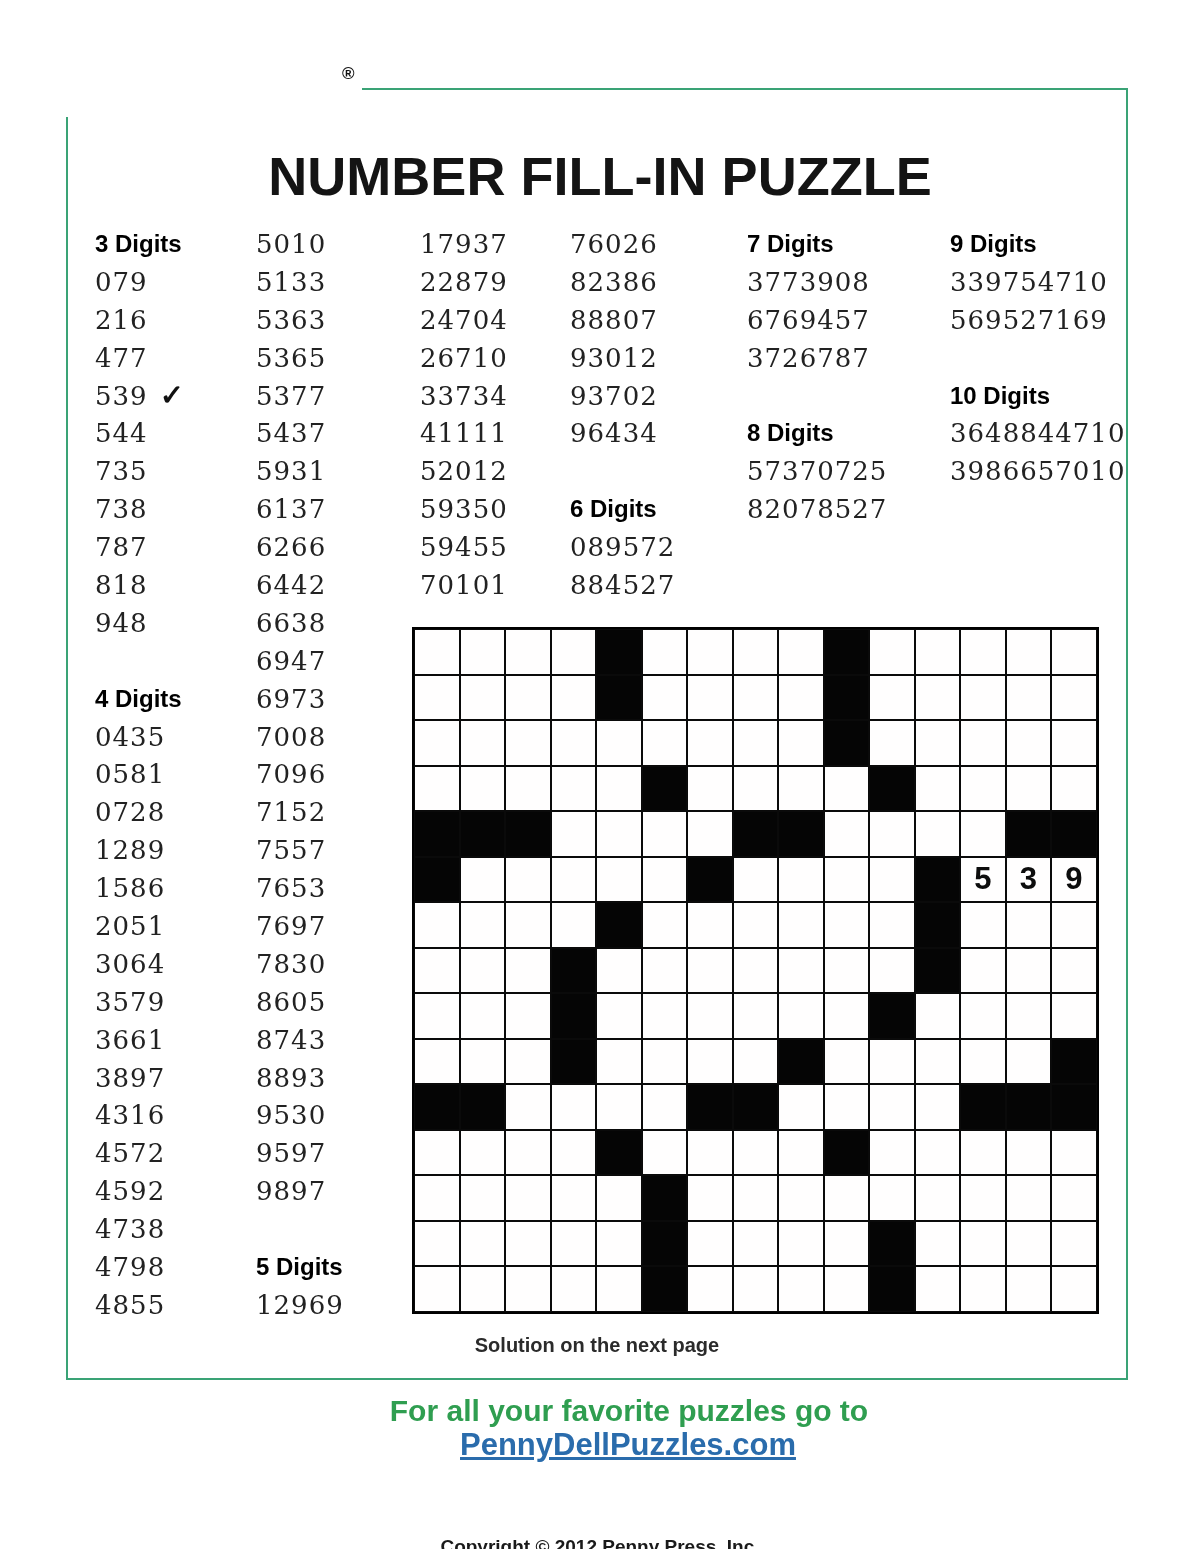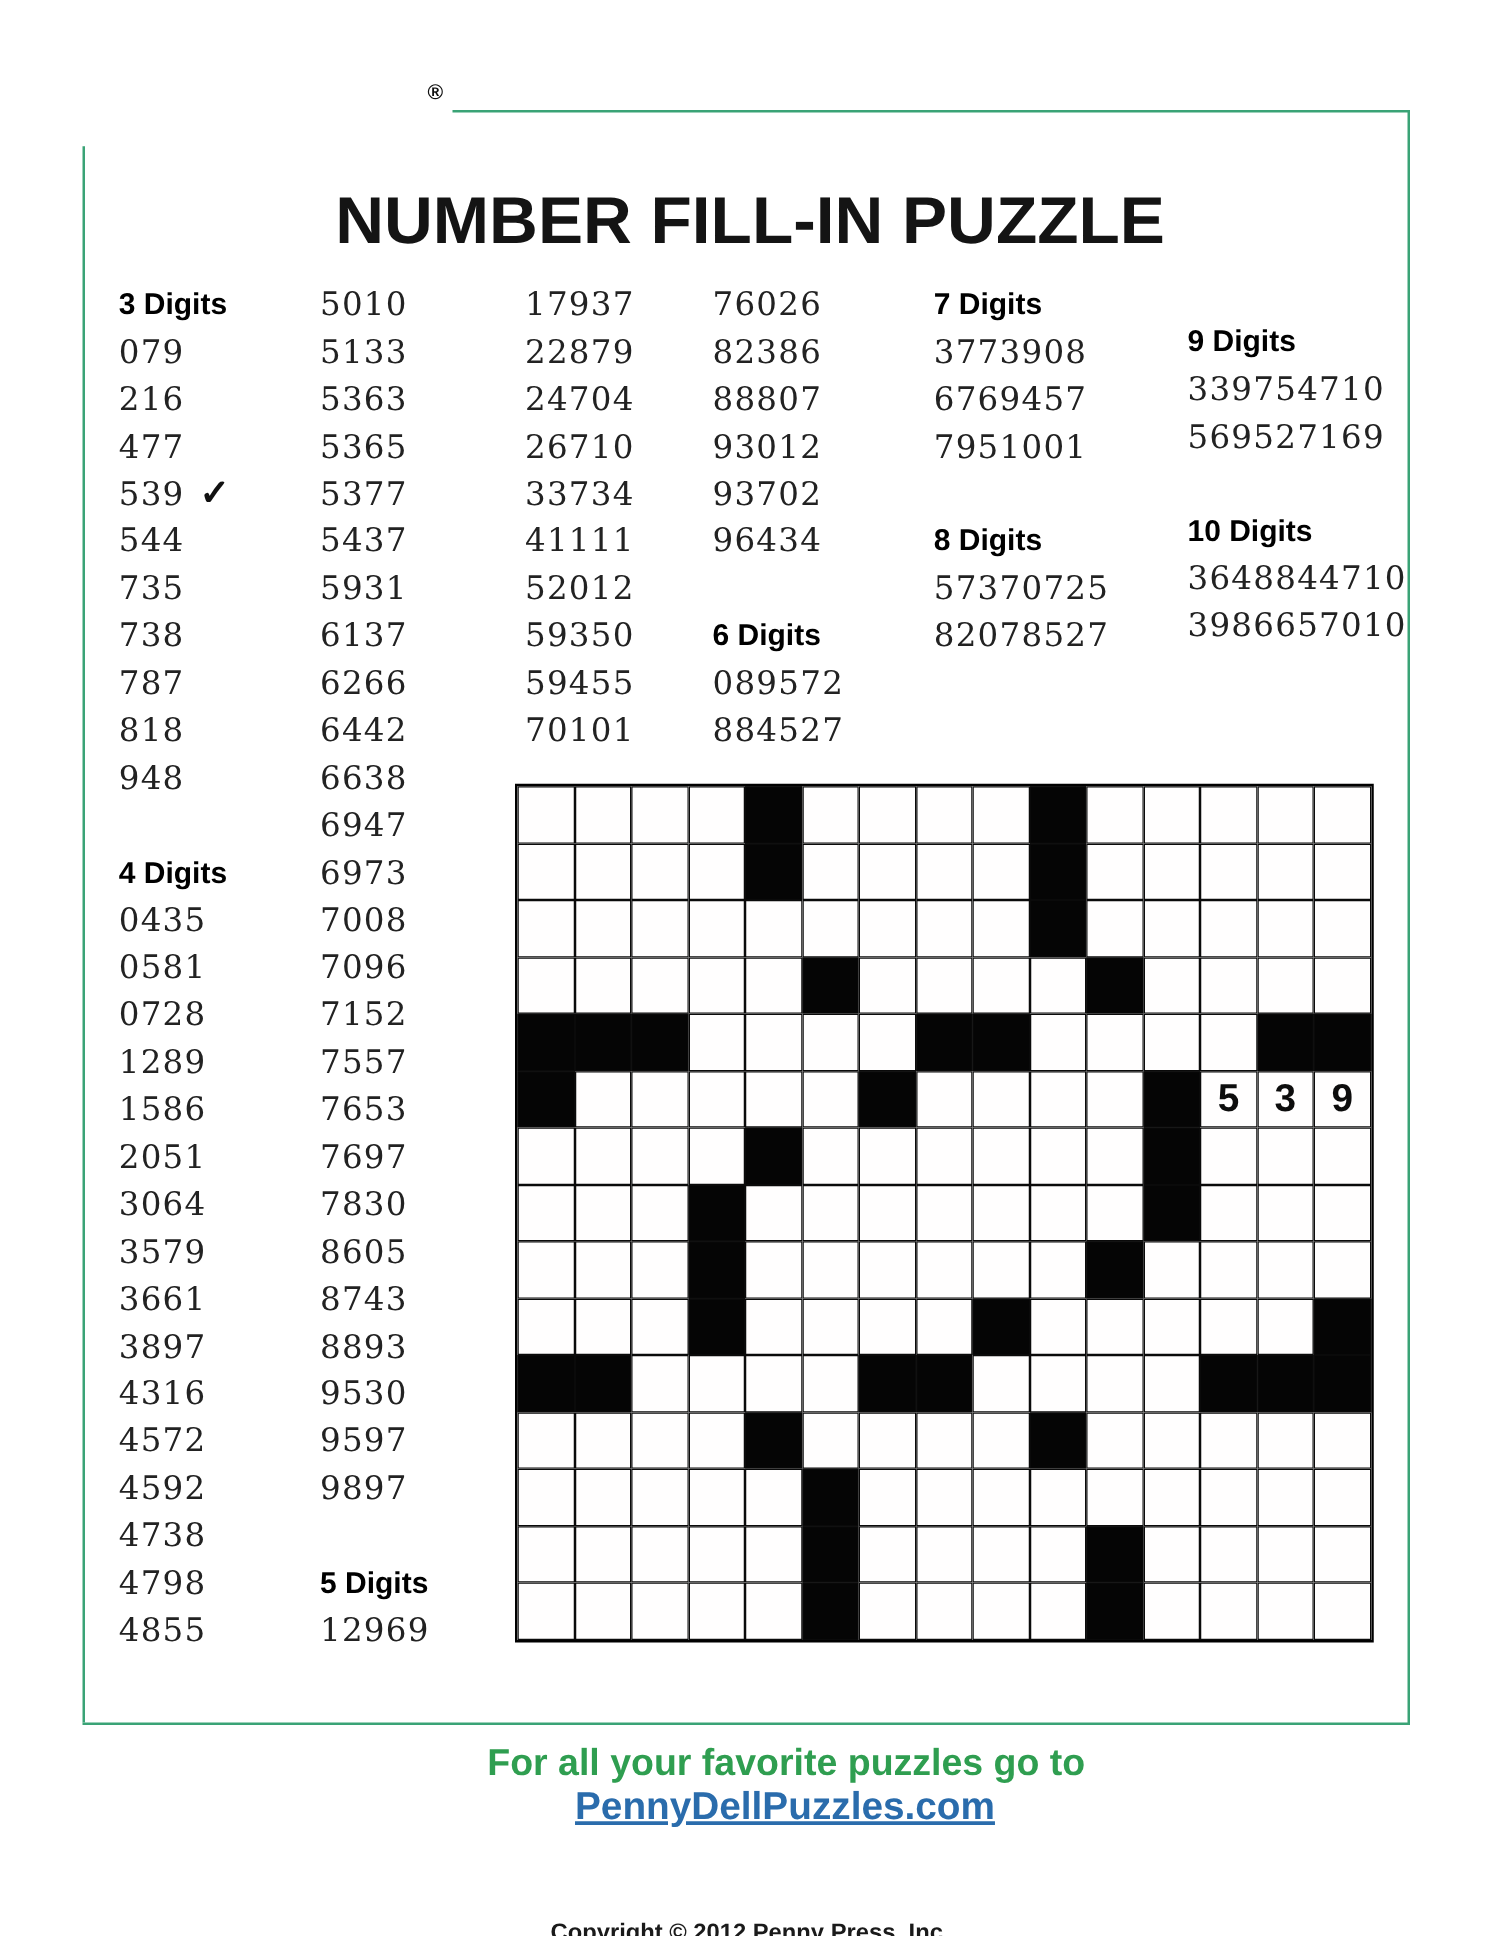--- a/index.html
+++ b/index.html
@@ -319,34 +319,34 @@
         <div class="nrow">
           <span class="hdr">7 Digits</span>
         </div>
         <div class="nrow">
           <span class="num">3773908</span>
         </div>
         <div class="nrow">
           <span class="num">6769457</span>
         </div>
         <div class="nrow">
-          <span class="num">7951001</span>
+          <span class="num">3726787</span>
         </div>
         <div class="nrow"></div>
         <div class="nrow">
           <span class="hdr">8 Digits</span>
         </div>
         <div class="nrow">
           <span class="num">57370725</span>
         </div>
         <div class="nrow">
           <span class="num">82078527</span>
         </div>
       </div>
-      <div class="num-col" style="left: 950px; margin-top: 30px;">
+      <div class="num-col" style="left: 950px;">
         <div class="nrow">
           <span class="hdr">9 Digits</span>
         </div>
         <div class="nrow">
           <span class="num">339754710</span>
         </div>
         <div class="nrow">
           <span class="num">569527169</span>
         </div>
         <div class="nrow"></div>
@@ -583,19 +583,20 @@
       <div class="cell"></div>
       <div class="cell"></div>
       <div class="cell"></div>
       <div class="cell black"></div>
       <div class="cell"></div>
       <div class="cell"></div>
       <div class="cell"></div>
       <div class="cell"></div>
     </div>
 
+  <div class="solution-note">Solution on the next page</div>
   <div class="footer-tagline">For all your favorite puzzles go to</div>
   <div class="footer-link-wrap">
     <a class="footer-link">PennyDellPuzzles.com</a>
   </div>
   <div class="copyright">Copyright © 2012 Penny Press, Inc.</div>
 
 </div>
 
 </body></html>

